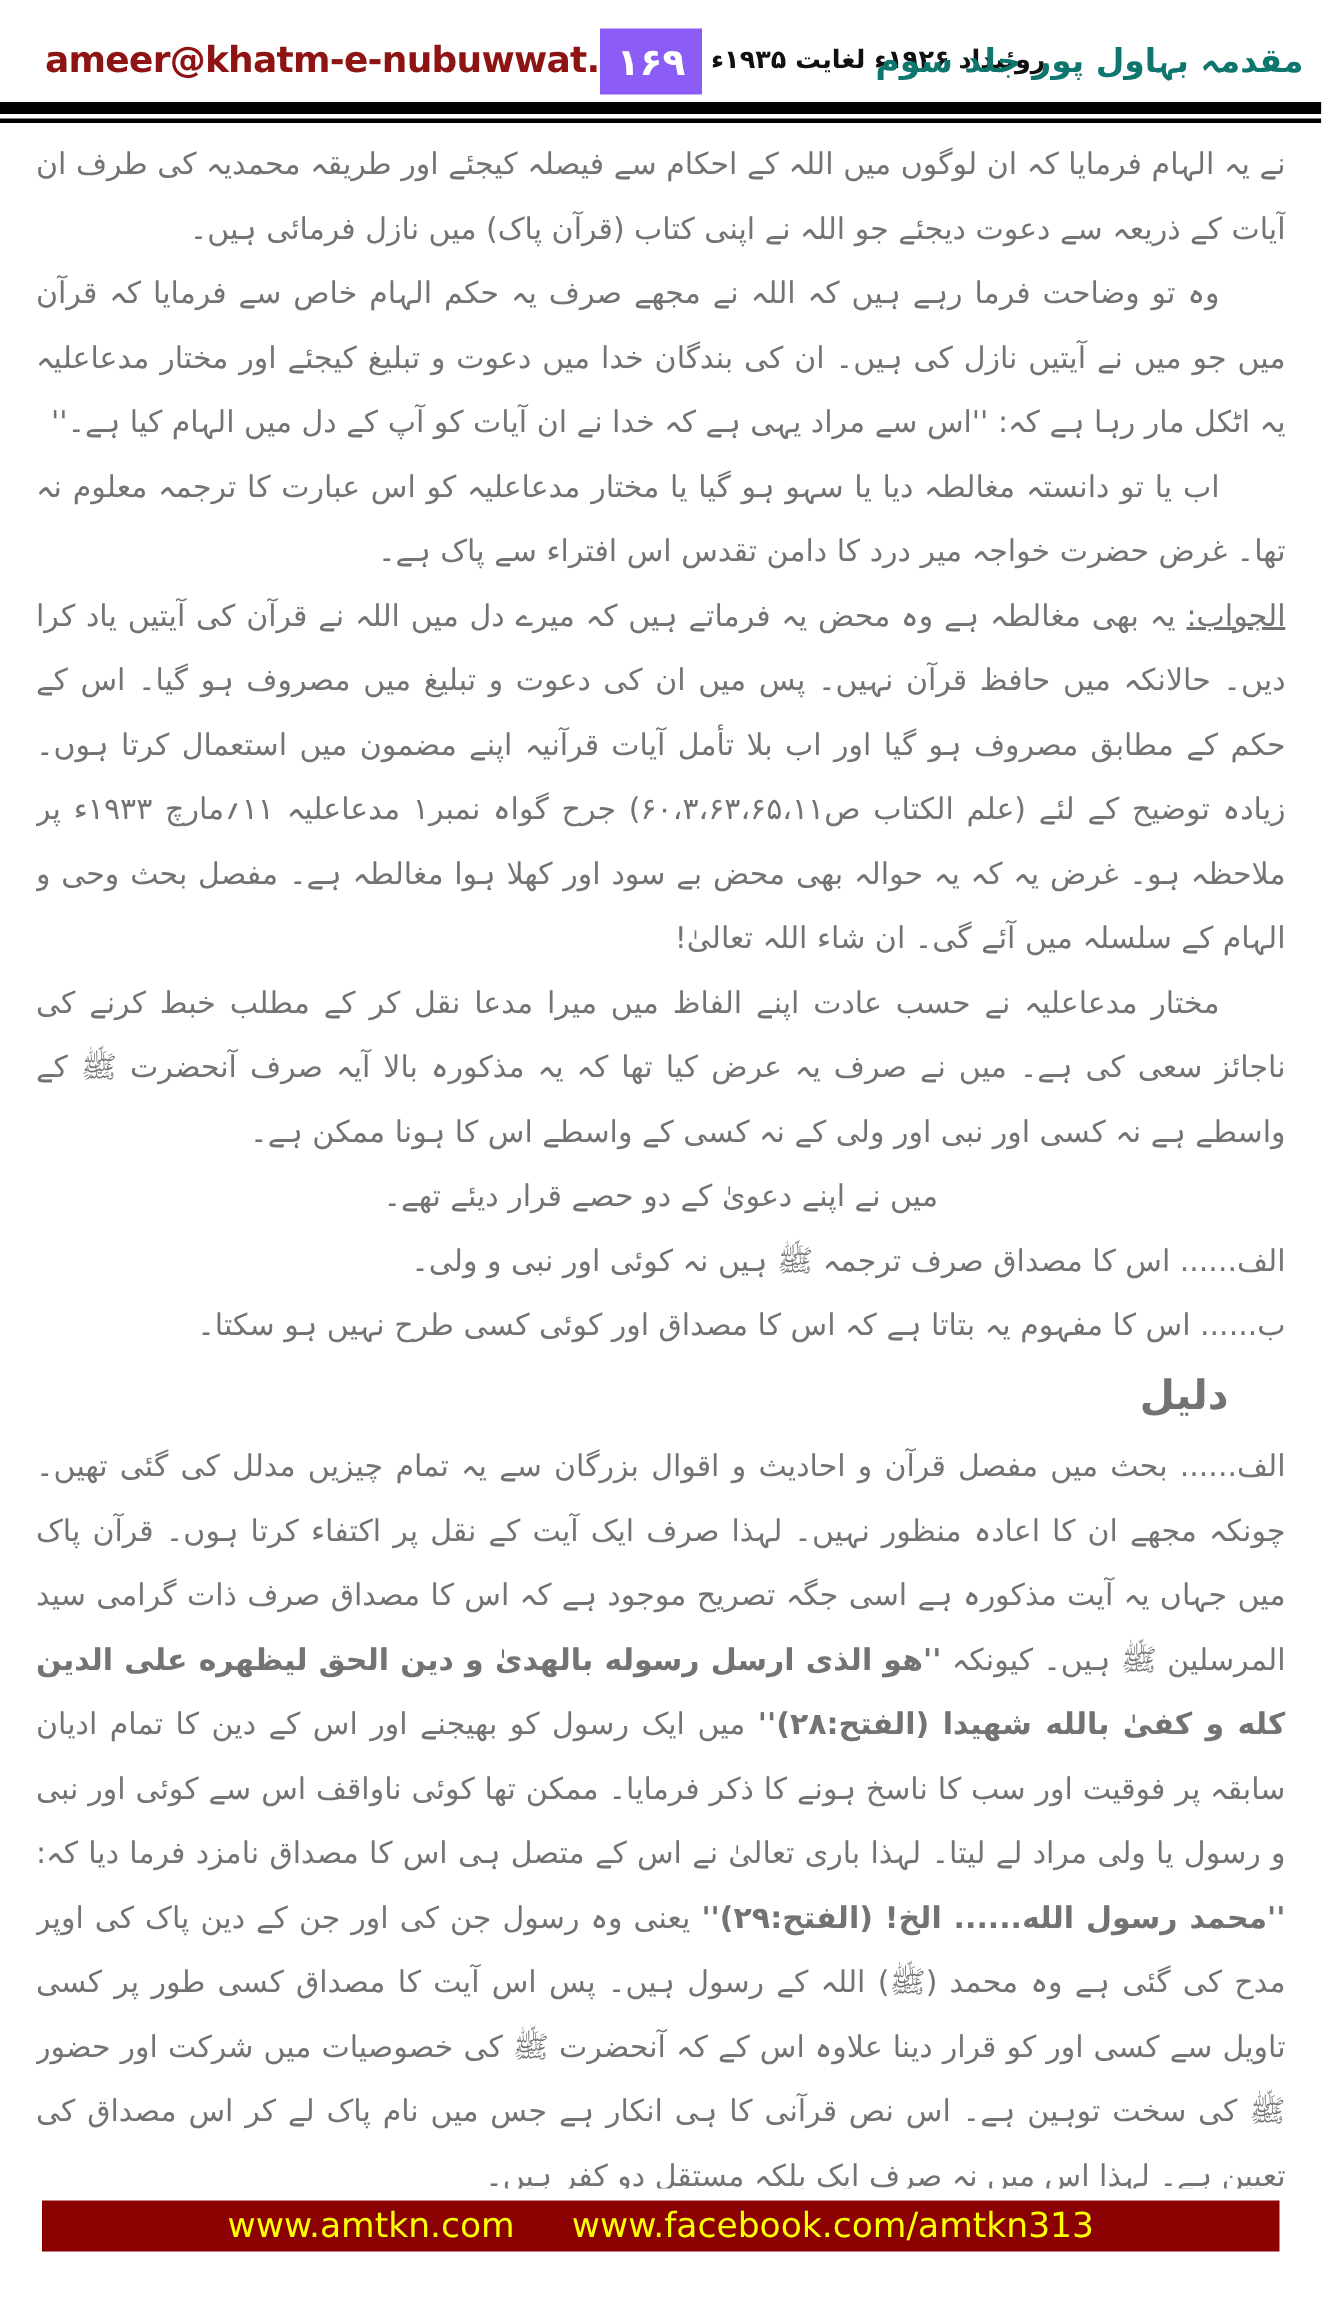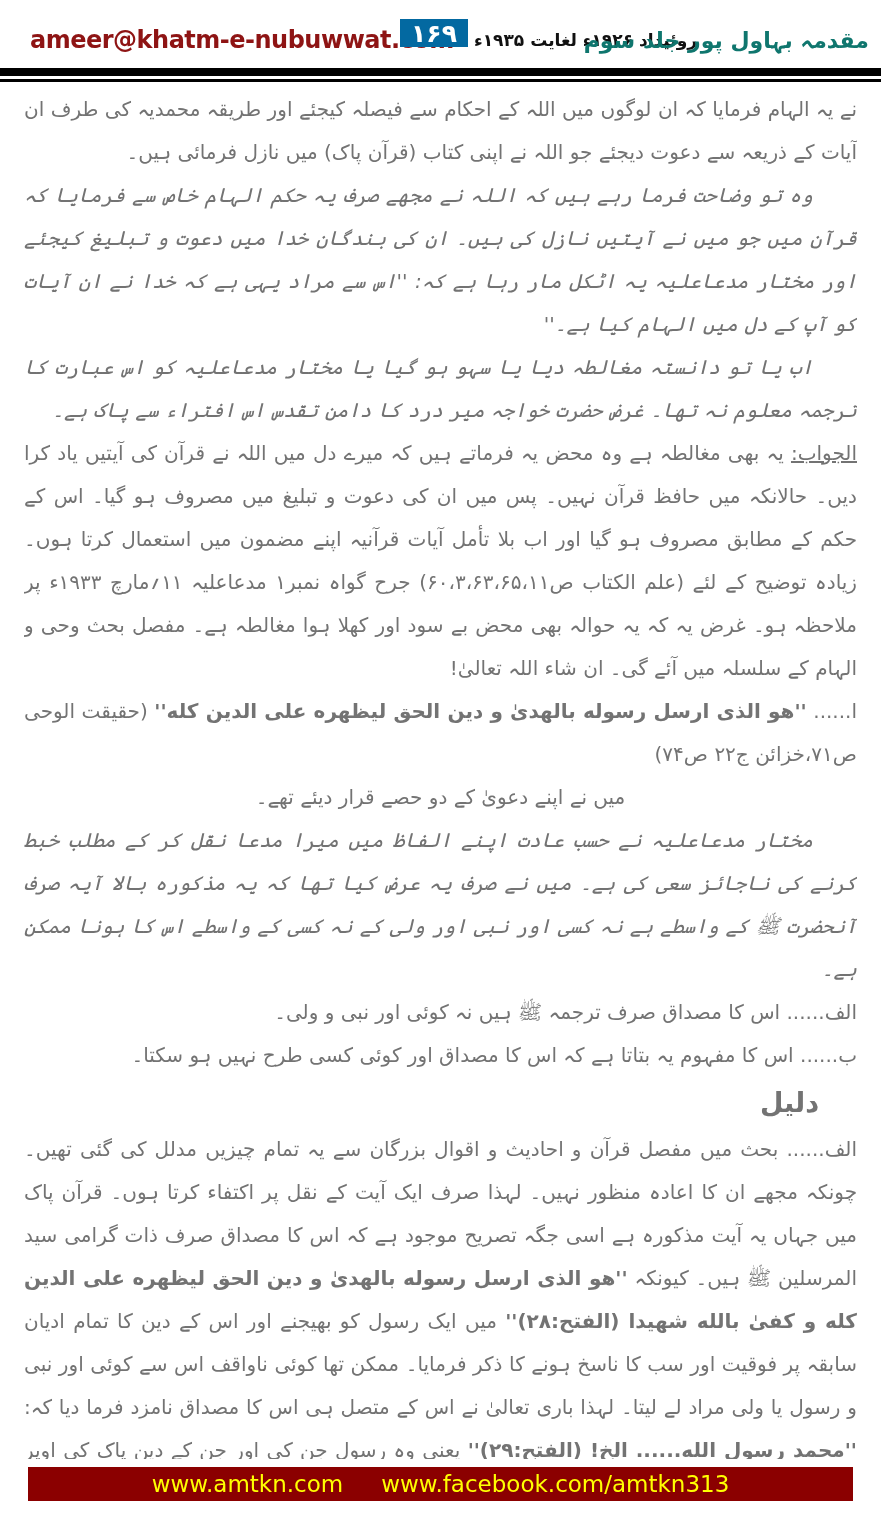--- a/index.html
+++ b/index.html
@@ -11,22 +11,22 @@
     font-family:"DejaVu Sans",sans-serif;
   }
   
   .header{position:absolute;top:0;left:0;right:0;height:68px;}
   .email{
     position:absolute;left:30px;top:26px;
     font-size:24px;font-weight:bold;letter-spacing:-0.5px;
     color:#8e1414;direction:ltr;
   }
   .page-num-box{
-    position:absolute;left:400px;top:19px;width:68px;height:28px;
-    background:#0369a1;color:#ffffff;
+    position:absolute;left:400px;top:19px;width:68px;height:44px;
+    background:#8b5cf6;color:#ffffff;
     display:flex;align-items:center;justify-content:center;
     font-size:25px;font-weight:bold;
   }
   .hdr-date{
     position:absolute;right:184px;top:30px;
     font-size:17px;font-weight:bold;color:#111111;direction:rtl;
   }
   .hdr-title{
     position:absolute;right:12px;top:28px;
     font-size:22px;font-weight:bold;color:#0f766e;direction:rtl;
@@ -34,21 +34,21 @@
   .rule-thick{position:absolute;top:68px;left:0;right:0;height:8px;background:#000000;}
   .rule-thin{position:absolute;top:79px;left:0;right:0;height:3px;background:#000000;}
   
   .body-text{
     position:absolute;top:88px;left:24px;right:24px;bottom:72px;
     direction:rtl;color:#737373;
     font-size:20px;line-height:2.15;
     overflow:hidden;
   }
   .para{text-align:justify;}
-  .para.indent{text-indent:44px;font-style:italic;}
+  .para.indent{text-indent:44px;}
   .para.center{text-align:center;}
   .para.heading{
     text-align:right;padding-right:38px;
     font-size:27px;font-weight:bold;line-height:1.9;
   }
   .b{font-weight:bold;}
   .u{text-decoration:underline;}
   
   .footer-bar{
     position:absolute;left:28px;right:28px;bottom:30px;height:34px;
@@ -75,23 +75,22 @@
   </div>
 
   <div class="rule-thick"></div>
   <div class="rule-thin"></div>
 
   <div class="body-text">
       <div class="para"><span>نے یہ الہام فرمایا کہ ان لوگوں میں اللہ کے احکام سے فیصلہ کیجئے اور طریقہ محمدیہ کی طرف ان آیات کے ذریعہ سے دعوت دیجئے جو اللہ نے اپنی کتاب (قرآن پاک) میں نازل فرمائی ہیں۔</span></div>
       <div class="para indent"><span>وہ تو وضاحت فرما رہے ہیں کہ اللہ نے مجھے صرف یہ حکم الہام خاص سے فرمایا کہ قرآن میں جو میں نے آیتیں نازل کی ہیں۔ ان کی بندگان خدا میں دعوت و تبلیغ کیجئے اور مختار مدعاعلیہ یہ اٹکل مار رہا ہے کہ: ''اس سے مراد یہی ہے کہ خدا نے ان آیات کو آپ کے دل میں الہام کیا ہے۔''</span></div>
       <div class="para indent"><span>اب یا تو دانستہ مغالطہ دیا یا سہو ہو گیا یا مختار مدعاعلیہ کو اس عبارت کا ترجمہ معلوم نہ تھا۔ غرض حضرت خواجہ میر درد کا دامن تقدس اس افتراء سے پاک ہے۔</span></div>
       <div class="para"><span class="u">الجواب:</span><span> یہ بھی مغالطہ ہے وہ محض یہ فرماتے ہیں کہ میرے دل میں اللہ نے قرآن کی آیتیں یاد کرا دیں۔ حالانکہ میں حافظ قرآن نہیں۔ پس میں ان کی دعوت و تبلیغ میں مصروف ہو گیا۔ اس کے حکم کے مطابق مصروف ہو گیا اور اب بلا تأمل آیات قرآنیہ اپنے مضمون میں استعمال کرتا ہوں۔ زیادہ توضیح کے لئے (علم الکتاب ص۶۰،۳،۶۳،۶۵،۱۱) جرح گواہ نمبر۱ مدعاعلیہ ۱۱؍مارچ ۱۹۳۳ء پر ملاحظہ ہو۔ غرض یہ کہ یہ حوالہ بھی محض بے سود اور کھلا ہوا مغالطہ ہے۔ مفصل بحث وحی و الہام کے سلسلہ میں آئے گی۔ ان شاء اللہ تعالیٰ!</span></div>
-      <div class="para"><span>ا...... </span><span class="b">''هو الذی ارسل رسوله بالهدیٰ و دین الحق لیظهره علی الدین کله''</span><span> (حقیقت الوحی ص۷۱،خزائن ج۲۲ ص۷۴)</span></div>
+      <div class="para indent"><span>مختار مدعاعلیہ نے حسب عادت اپنے الفاظ میں میرا مدعا نقل کر کے مطلب خبط کرنے کی ناجائز سعی کی ہے۔ میں نے صرف یہ عرض کیا تھا کہ یہ مذکورہ بالا آیہ صرف آنحضرت ﷺ کے واسطے ہے نہ کسی اور نبی اور ولی کے نہ کسی کے واسطے اس کا ہونا ممکن ہے۔</span></div>
       <div class="para center"><span>میں نے اپنے دعویٰ کے دو حصے قرار دیئے تھے۔</span></div>
-      <div class="para indent"><span>مختار مدعاعلیہ نے حسب عادت اپنے الفاظ میں میرا مدعا نقل کر کے مطلب خبط کرنے کی ناجائز سعی کی ہے۔ میں نے صرف یہ عرض کیا تھا کہ یہ مذکورہ بالا آیہ صرف آنحضرت ﷺ کے واسطے ہے نہ کسی اور نبی اور ولی کے نہ کسی کے واسطے اس کا ہونا ممکن ہے۔</span></div>
       <div class="para"><span>الف...... اس کا مصداق صرف ترجمہ ﷺ ہیں نہ کوئی اور نبی و ولی۔</span></div>
       <div class="para"><span>ب...... اس کا مفہوم یہ بتاتا ہے کہ اس کا مصداق اور کوئی کسی طرح نہیں ہو سکتا۔</span></div>
       <div class="para heading"><span>دلیل</span></div>
       <div class="para"><span>الف...... بحث میں مفصل قرآن و احادیث و اقوال بزرگان سے یہ تمام چیزیں مدلل کی گئی تھیں۔ چونکہ مجھے ان کا اعادہ منظور نہیں۔ لہذا صرف ایک آیت کے نقل پر اکتفاء کرتا ہوں۔ قرآن پاک میں جہاں یہ آیت مذکورہ ہے اسی جگہ تصریح موجود ہے کہ اس کا مصداق صرف ذات گرامی سید المرسلین ﷺ ہیں۔ کیونکہ </span><span class="b">''هو الذی ارسل رسوله بالهدیٰ و دین الحق لیظهره علی الدین کله و کفیٰ بالله شهیدا (الفتح:۲۸)''</span><span> میں ایک رسول کو بھیجنے اور اس کے دین کا تمام ادیان سابقہ پر فوقیت اور سب کا ناسخ ہونے کا ذکر فرمایا۔ ممکن تھا کوئی ناواقف اس سے کوئی اور نبی و رسول یا ولی مراد لے لیتا۔ لہذا باری تعالیٰ نے اس کے متصل ہی اس کا مصداق نامزد فرما دیا کہ: </span><span class="b">''محمد رسول الله...... الخ! (الفتح:۲۹)''</span><span> یعنی وہ رسول جن کی اور جن کے دین پاک کی اوپر مدح کی گئی ہے وہ محمد (ﷺ) اللہ کے رسول ہیں۔ پس اس آیت کا مصداق کسی طور پر کسی تاویل سے کسی اور کو قرار دینا علاوہ اس کے کہ آنحضرت ﷺ کی خصوصیات میں شرکت اور حضور ﷺ کی سخت توہین ہے۔ اس نص قرآنی کا ہی انکار ہے جس میں نام پاک لے کر اس مصداق کی تعیین ہے۔ لہذا اس میں نہ صرف ایک بلکہ مستقل دو کفر ہیں۔</span></div>
     </div>
 
   <div class="footer-bar">
     <span>www.amtkn.com</span>
     <span>www.facebook.com/amtkn313</span>
   </div>

